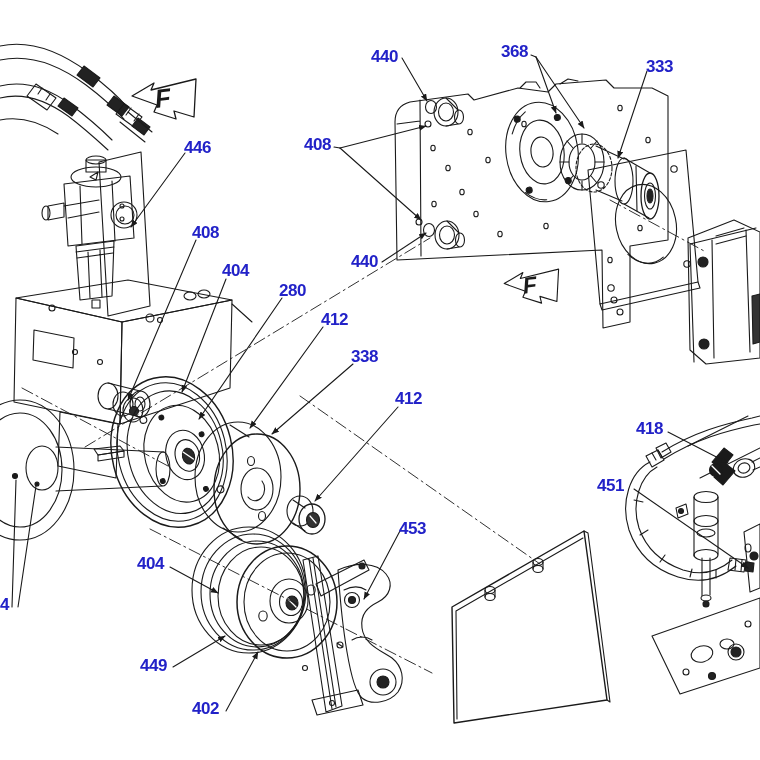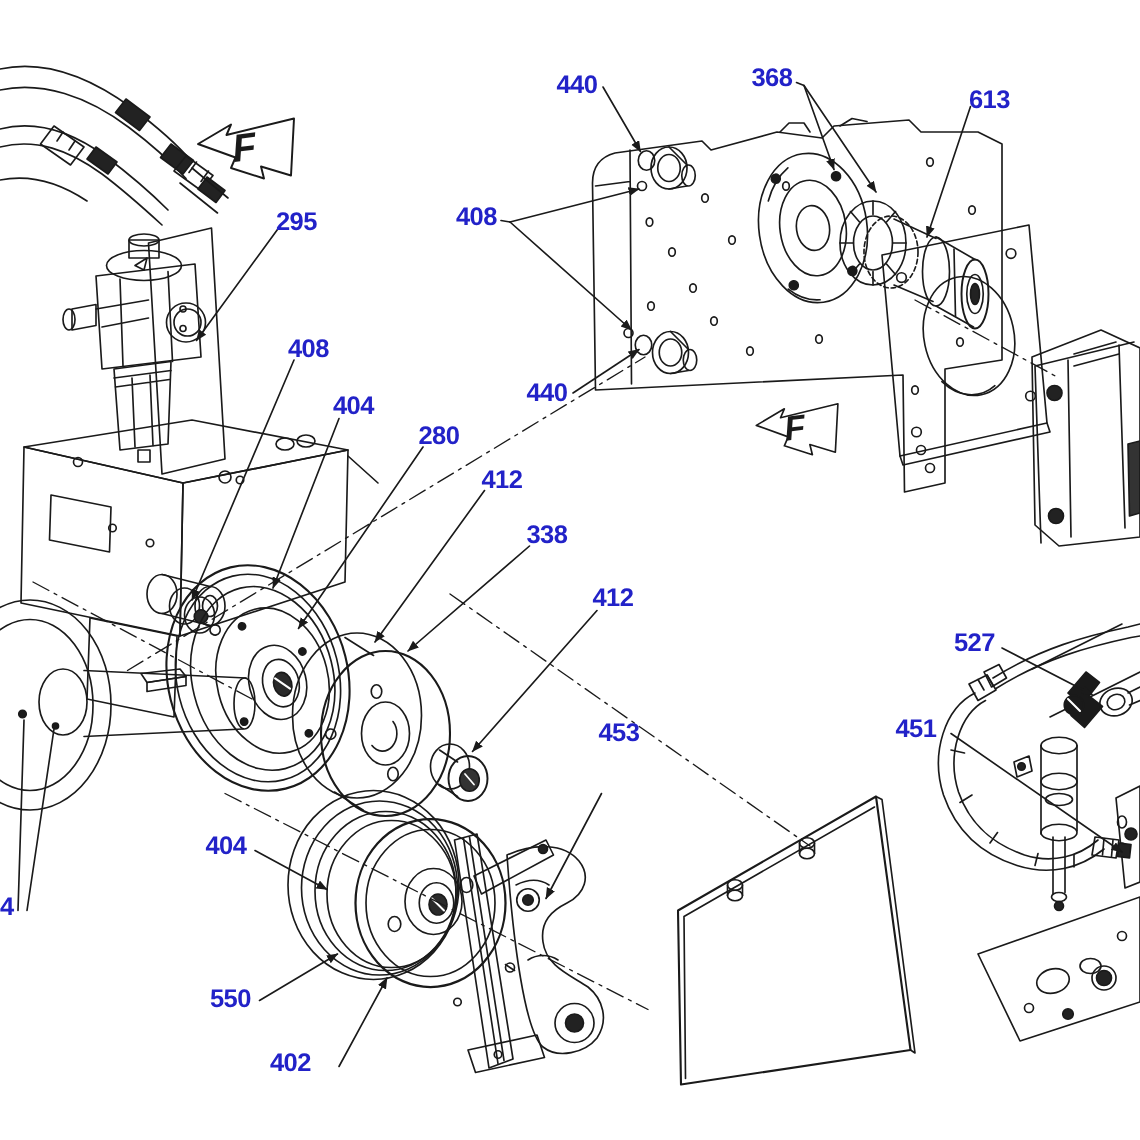--- a/index.html
+++ b/index.html
@@ -351,31 +351,31 @@
       <path d="M18,607 L36,486"></path>
     </g>
   </g>
 
   <text x="163" y="107" font-family="Liberation Sans, sans-serif" font-size="26" font-weight="800" font-style="italic" fill="#1a1a1a" text-anchor="middle" transform="rotate(-7 163 100)">F</text>
   <text x="530" y="293" font-family="Liberation Sans, sans-serif" font-size="23" font-weight="800" font-style="italic" fill="#1a1a1a" text-anchor="middle" transform="rotate(-7 530 287)">F</text>
 </svg>
 
 <div class="callout" style="left:371px;top:48px">440</div>
 <div class="callout" style="left:501px;top:43px">368</div>
-<div class="callout" style="left:646px;top:58px">613</div>
+<div class="callout" style="left:646px;top:58px">333</div>
 <div class="callout" style="left:304px;top:136px">408</div>
 <div class="callout" style="left:351px;top:253px">440</div>
-<div class="callout" style="left:184px;top:139px">295</div>
+<div class="callout" style="left:184px;top:139px">446</div>
 <div class="callout" style="left:192px;top:224px">408</div>
 <div class="callout" style="left:222px;top:262px">404</div>
 <div class="callout" style="left:279px;top:282px">280</div>
 <div class="callout" style="left:321px;top:311px">412</div>
 <div class="callout" style="left:351px;top:348px">338</div>
 <div class="callout" style="left:395px;top:390px">412</div>
-<div class="callout" style="left:636px;top:420px">527</div>
+<div class="callout" style="left:636px;top:420px">418</div>
 <div class="callout" style="left:597px;top:477px">451</div>
-<div class="callout" style="left:399px;top:480px">453</div>
+<div class="callout" style="left:399px;top:520px">453</div>
 <div class="callout" style="left:137px;top:555px">404</div>
-<div class="callout" style="left:140px;top:657px">550</div>
-<div class="callout" style="left:180px;top:700px">402</div>
+<div class="callout" style="left:140px;top:657px">449</div>
+<div class="callout" style="left:192px;top:700px">402</div>
 <div class="callout" style="left:0px;top:596px">4</div>
 
 </div>
 
 </body></html>

